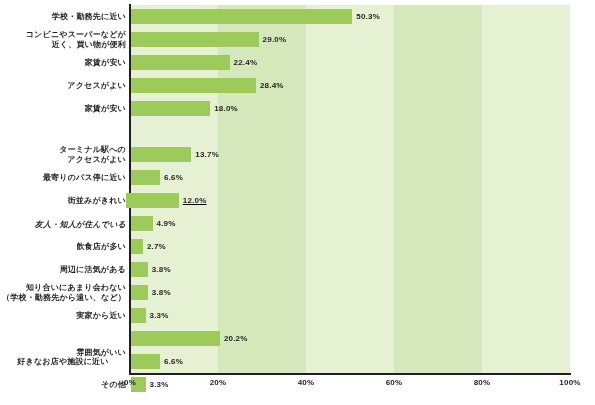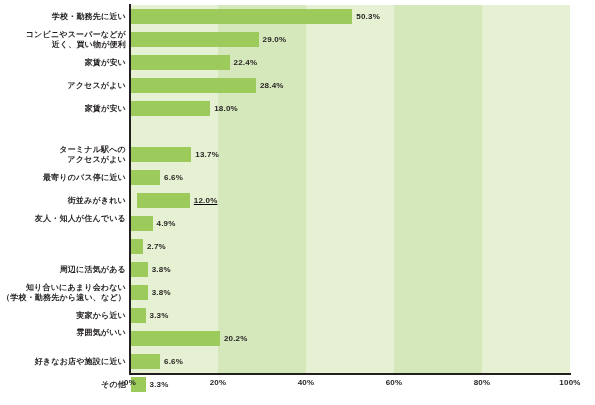--- a/index.html
+++ b/index.html
@@ -198,33 +198,34 @@
       </div>
       <div class="row" style="top: 161px;">
         <div class="cat-label" style="top: 6.5px;">最寄りのバス停に近い</div>
         <div class="bar-wrap" style="left: 131px;">
           <div class="bar" style="width: 29.04px; background: rgb(156, 203, 91);"></div>
           <span class="bar-value">6.6%</span>
         </div>
       </div>
       <div class="row" style="top: 184px;">
         <div class="cat-label" style="top: 6.5px; text-align: right;">街並みがきれい</div>
-        <div class="bar-wrap" style="left: 137px; text-decoration: underline;">
+        <div class="bar-wrap" style="left: 126px; text-decoration: underline;">
           <div class="bar" style="width: 52.8px; background: rgb(156, 203, 91);"></div>
           <span class="bar-value">12.0%</span>
         </div>
       </div>
       <div class="row" style="top: 207px;">
-        <div class="cat-label" style="top: 2px;">友人・知人が住んでいる</div>
+        <div class="cat-label" style="top: 8px; font-style: italic;">友人・知人が住んでいる</div>
         <div class="bar-wrap" style="left: 131px;">
           <div class="bar" style="width: 21.56px; background: rgb(156, 203, 91);"></div>
           <span class="bar-value">4.9%</span>
         </div>
       </div>
       <div class="row" style="top: 230px;">
+        <div class="cat-label" style="top: 6.5px;">飲食店が多い</div>
         <div class="bar-wrap" style="left: 131px;">
           <div class="bar" style="width: 11.88px; background: rgb(156, 203, 91);"></div>
           <span class="bar-value">2.7%</span>
         </div>
       </div>
       <div class="row" style="top: 253px;">
         <div class="cat-label" style="top: 6.5px;">周辺に活気がある</div>
         <div class="bar-wrap" style="left: 131px;">
           <div class="bar" style="width: 16.72px; background: rgb(156, 203, 91);"></div>
           <span class="bar-value">3.8%</span>
@@ -239,28 +240,28 @@
         </div>
       </div>
       <div class="row" style="top: 299px;">
         <div class="cat-label" style="top: 6.5px;">実家から近い</div>
         <div class="bar-wrap" style="left: 131px;">
           <div class="bar" style="width: 14.52px; background: rgb(156, 203, 91);"></div>
           <span class="bar-value">3.3%</span>
         </div>
       </div>
       <div class="row" style="top: 322px;">
-        <div class="cat-label" style="top: 1px; font-family: Liberation Serif, serif;">雰囲気がいい</div>
+        <div class="cat-label" style="top: 21px; font-family: Liberation Serif, serif;">雰囲気がいい</div>
         <div class="bar-wrap" style="left: 131px;">
           <div class="bar" style="width: 88.88px; background: rgb(156, 203, 91);"></div>
           <span class="bar-value">20.2%</span>
         </div>
       </div>
       <div class="row" style="top: 345px;">
-        <div class="cat-label" style="top: 6.5px;">好きなお店や施設に近い</div>
+        <div class="cat-label" style="top: 6.5px; text-align: center;">好きなお店や施設に近い</div>
         <div class="bar-wrap" style="left: 131px;">
           <div class="bar" style="width: 29.04px; background: rgb(156, 203, 91);"></div>
           <span class="bar-value">6.6%</span>
         </div>
       </div>
       <div class="row" style="top: 368px;">
         <div class="cat-label" style="top: 6.5px;">その他</div>
         <div class="bar-wrap" style="left: 131px;">
           <div class="bar" style="width: 14.52px; background: rgb(156, 203, 91);"></div>
           <span class="bar-value">3.3%</span>

